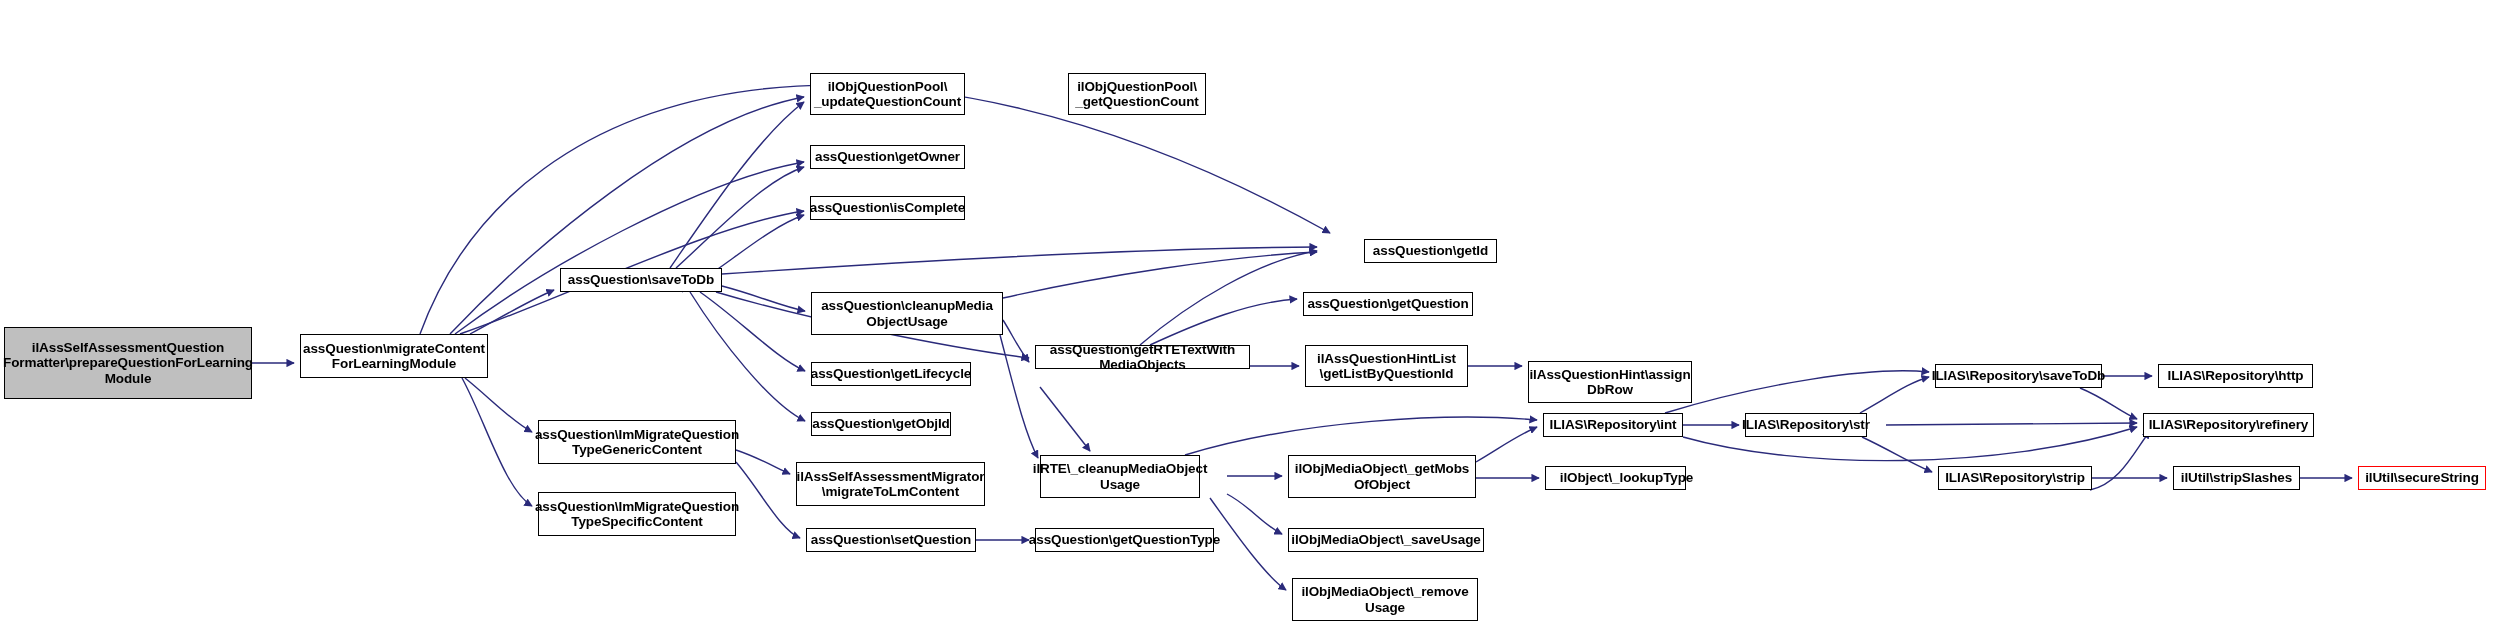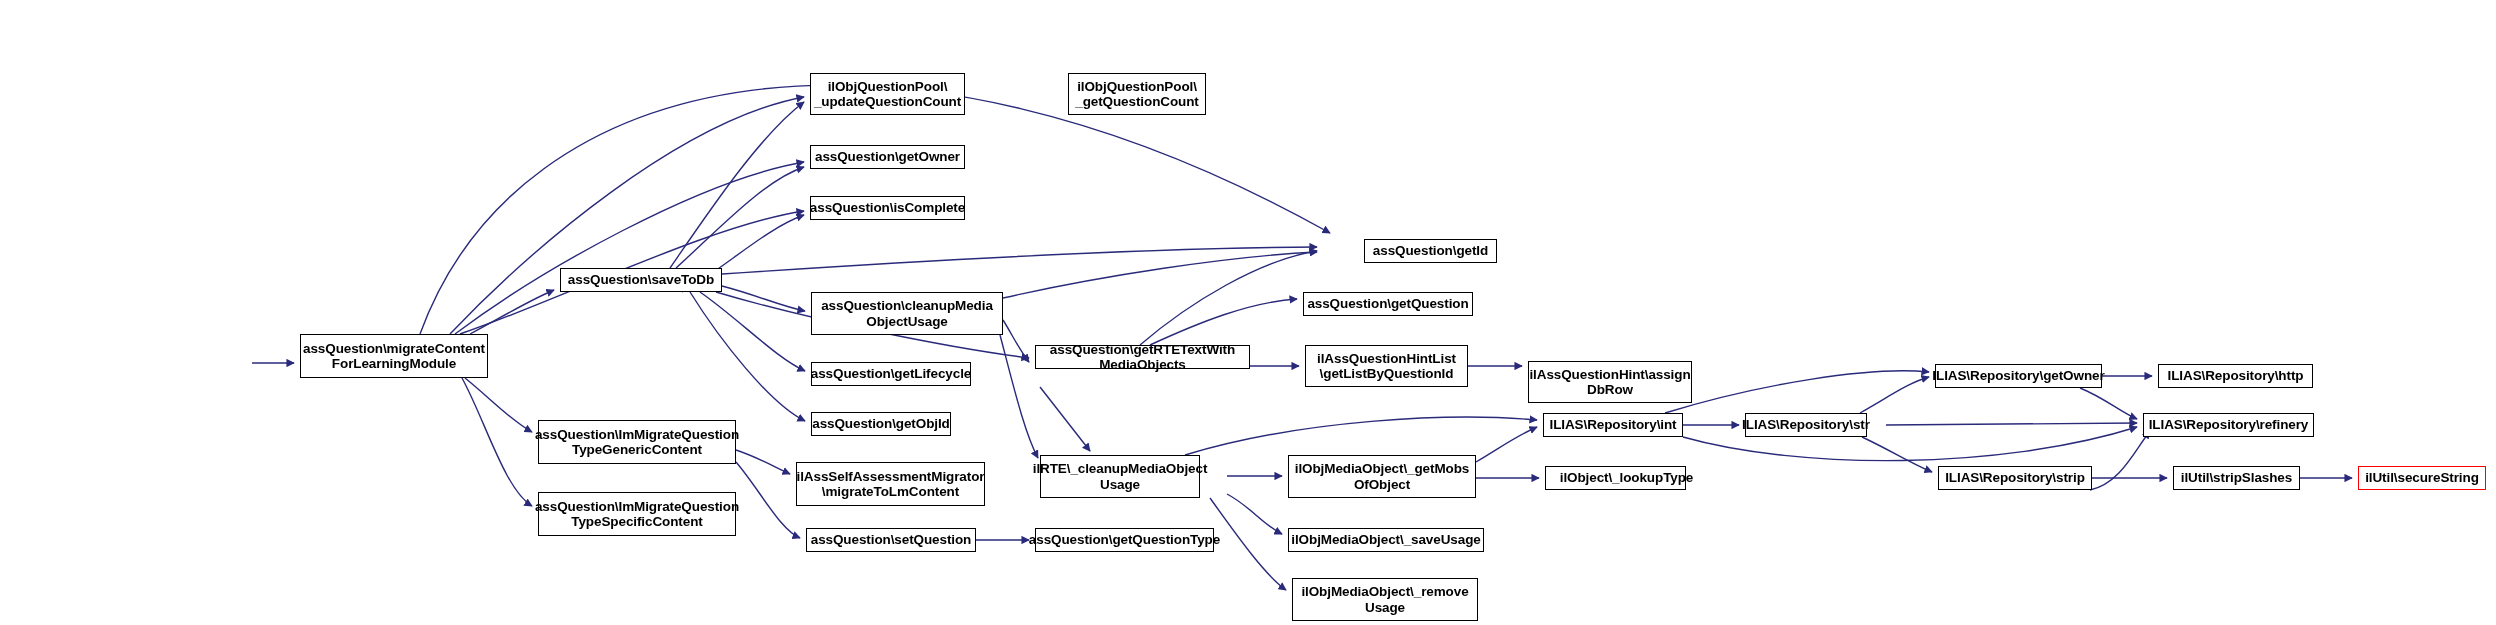--- a/index.html
+++ b/index.html
@@ -107,20 +107,23 @@
         <path d="M1886,425 L2137,423" fill="none" stroke="#2a2a7a" stroke-width="1.4" marker-end="url(#arrow)"></path>
         <path d="M1862,437 C1890,450 1912,464 1932,472" fill="none" stroke="#2a2a7a" stroke-width="1.4" marker-end="url(#arrow)"></path>
         <path d="M2102,376 L2152,376" fill="none" stroke="#2a2a7a" stroke-width="1.4" marker-end="url(#arrow)"></path>
         <path d="M2080,388 C2105,398 2120,412 2137,419" fill="none" stroke="#2a2a7a" stroke-width="1.4" marker-end="url(#arrow)"></path>
         <path d="M2092,478 L2167,478" fill="none" stroke="#2a2a7a" stroke-width="1.4" marker-end="url(#arrow)"></path>
         <path d="M2090,490 C2120,484 2135,450 2150,431" fill="none" stroke="#2a2a7a" stroke-width="1.4" marker-end="url(#arrow)"></path>
         <path d="M2300,478 L2352,478" fill="none" stroke="#2a2a7a" stroke-width="1.4" marker-end="url(#arrow)"></path>
       </g>
   </svg>
   <div id="node-layer">
+      <div class="node root" style="left: 4px; top: 327px; width: 248px; height: 72px;">ilAssSelfAssessmentQuestion
+Formatter\prepareQuestionForLearning
+Module</div>
       <div class="node" style="left: 300px; top: 334px; width: 188px; height: 44px;">assQuestion\migrateContent
 ForLearningModule</div>
       <div class="node" style="left: 560px; top: 268px; width: 162px; height: 24px;">assQuestion\saveToDb</div>
       <div class="node" style="left: 810px; top: 73px; width: 155px; height: 42px;">ilObjQuestionPool\
 _updateQuestionCount</div>
       <div class="node" style="left: 1068px; top: 73px; width: 138px; height: 42px;">ilObjQuestionPool\
 _getQuestionCount</div>
       <div class="node" style="left: 810px; top: 145px; width: 155px; height: 24px;">assQuestion\getOwner</div>
       <div class="node" style="left: 810px; top: 196px; width: 155px; height: 24px;">assQuestion\isComplete</div>
       <div class="node" style="left: 811px; top: 292px; width: 192px; height: 43px;">assQuestion\cleanupMedia
@@ -146,20 +149,20 @@
       <div class="node" style="left: 1528px; top: 345px; width: 164px; height: 42px; margin-top: 16px;">ilAssQuestionHint\assign
 DbRow</div>
       <div class="node" style="left: 1288px; top: 455px; width: 188px; height: 43px;">ilObjMediaObject\_getMobs
 OfObject</div>
       <div class="node" style="left: 1288px; top: 528px; width: 196px; height: 24px;">ilObjMediaObject\_saveUsage</div>
       <div class="node" style="left: 1292px; top: 578px; width: 186px; height: 43px;">ilObjMediaObject\_remove
 Usage</div>
       <div class="node" style="left: 1543px; top: 413px; width: 140px; height: 24px;">ILIAS\Repository\int</div>
       <div class="node" style="left: 1545px; top: 466px; width: 141px; height: 24px; padding-left: 25px;">ilObject\_lookupType</div>
       <div class="node" style="left: 1745px; top: 413px; width: 122px; height: 24px;">ILIAS\Repository\str</div>
-      <div class="node" style="left: 1935px; top: 364px; width: 167px; height: 24px;">ILIAS\Repository\getOwner</div>
+      <div class="node" style="left: 1935px; top: 364px; width: 167px; height: 24px;">ILIAS\Repository\saveToDb</div>
       <div class="node" style="left: 2158px; top: 364px; width: 155px; height: 24px;">ILIAS\Repository\http</div>
       <div class="node" style="left: 2143px; top: 413px; width: 171px; height: 24px;">ILIAS\Repository\refinery</div>
       <div class="node" style="left: 1938px; top: 466px; width: 154px; height: 24px;">ILIAS\Repository\strip</div>
       <div class="node" style="left: 2173px; top: 466px; width: 127px; height: 24px;">ilUtil\stripSlashes</div>
       <div class="node highlight" style="left: 2358px; top: 466px; width: 128px; height: 24px;">ilUtil\secureString</div>
     </div>
 </div>
 
 </body></html>

